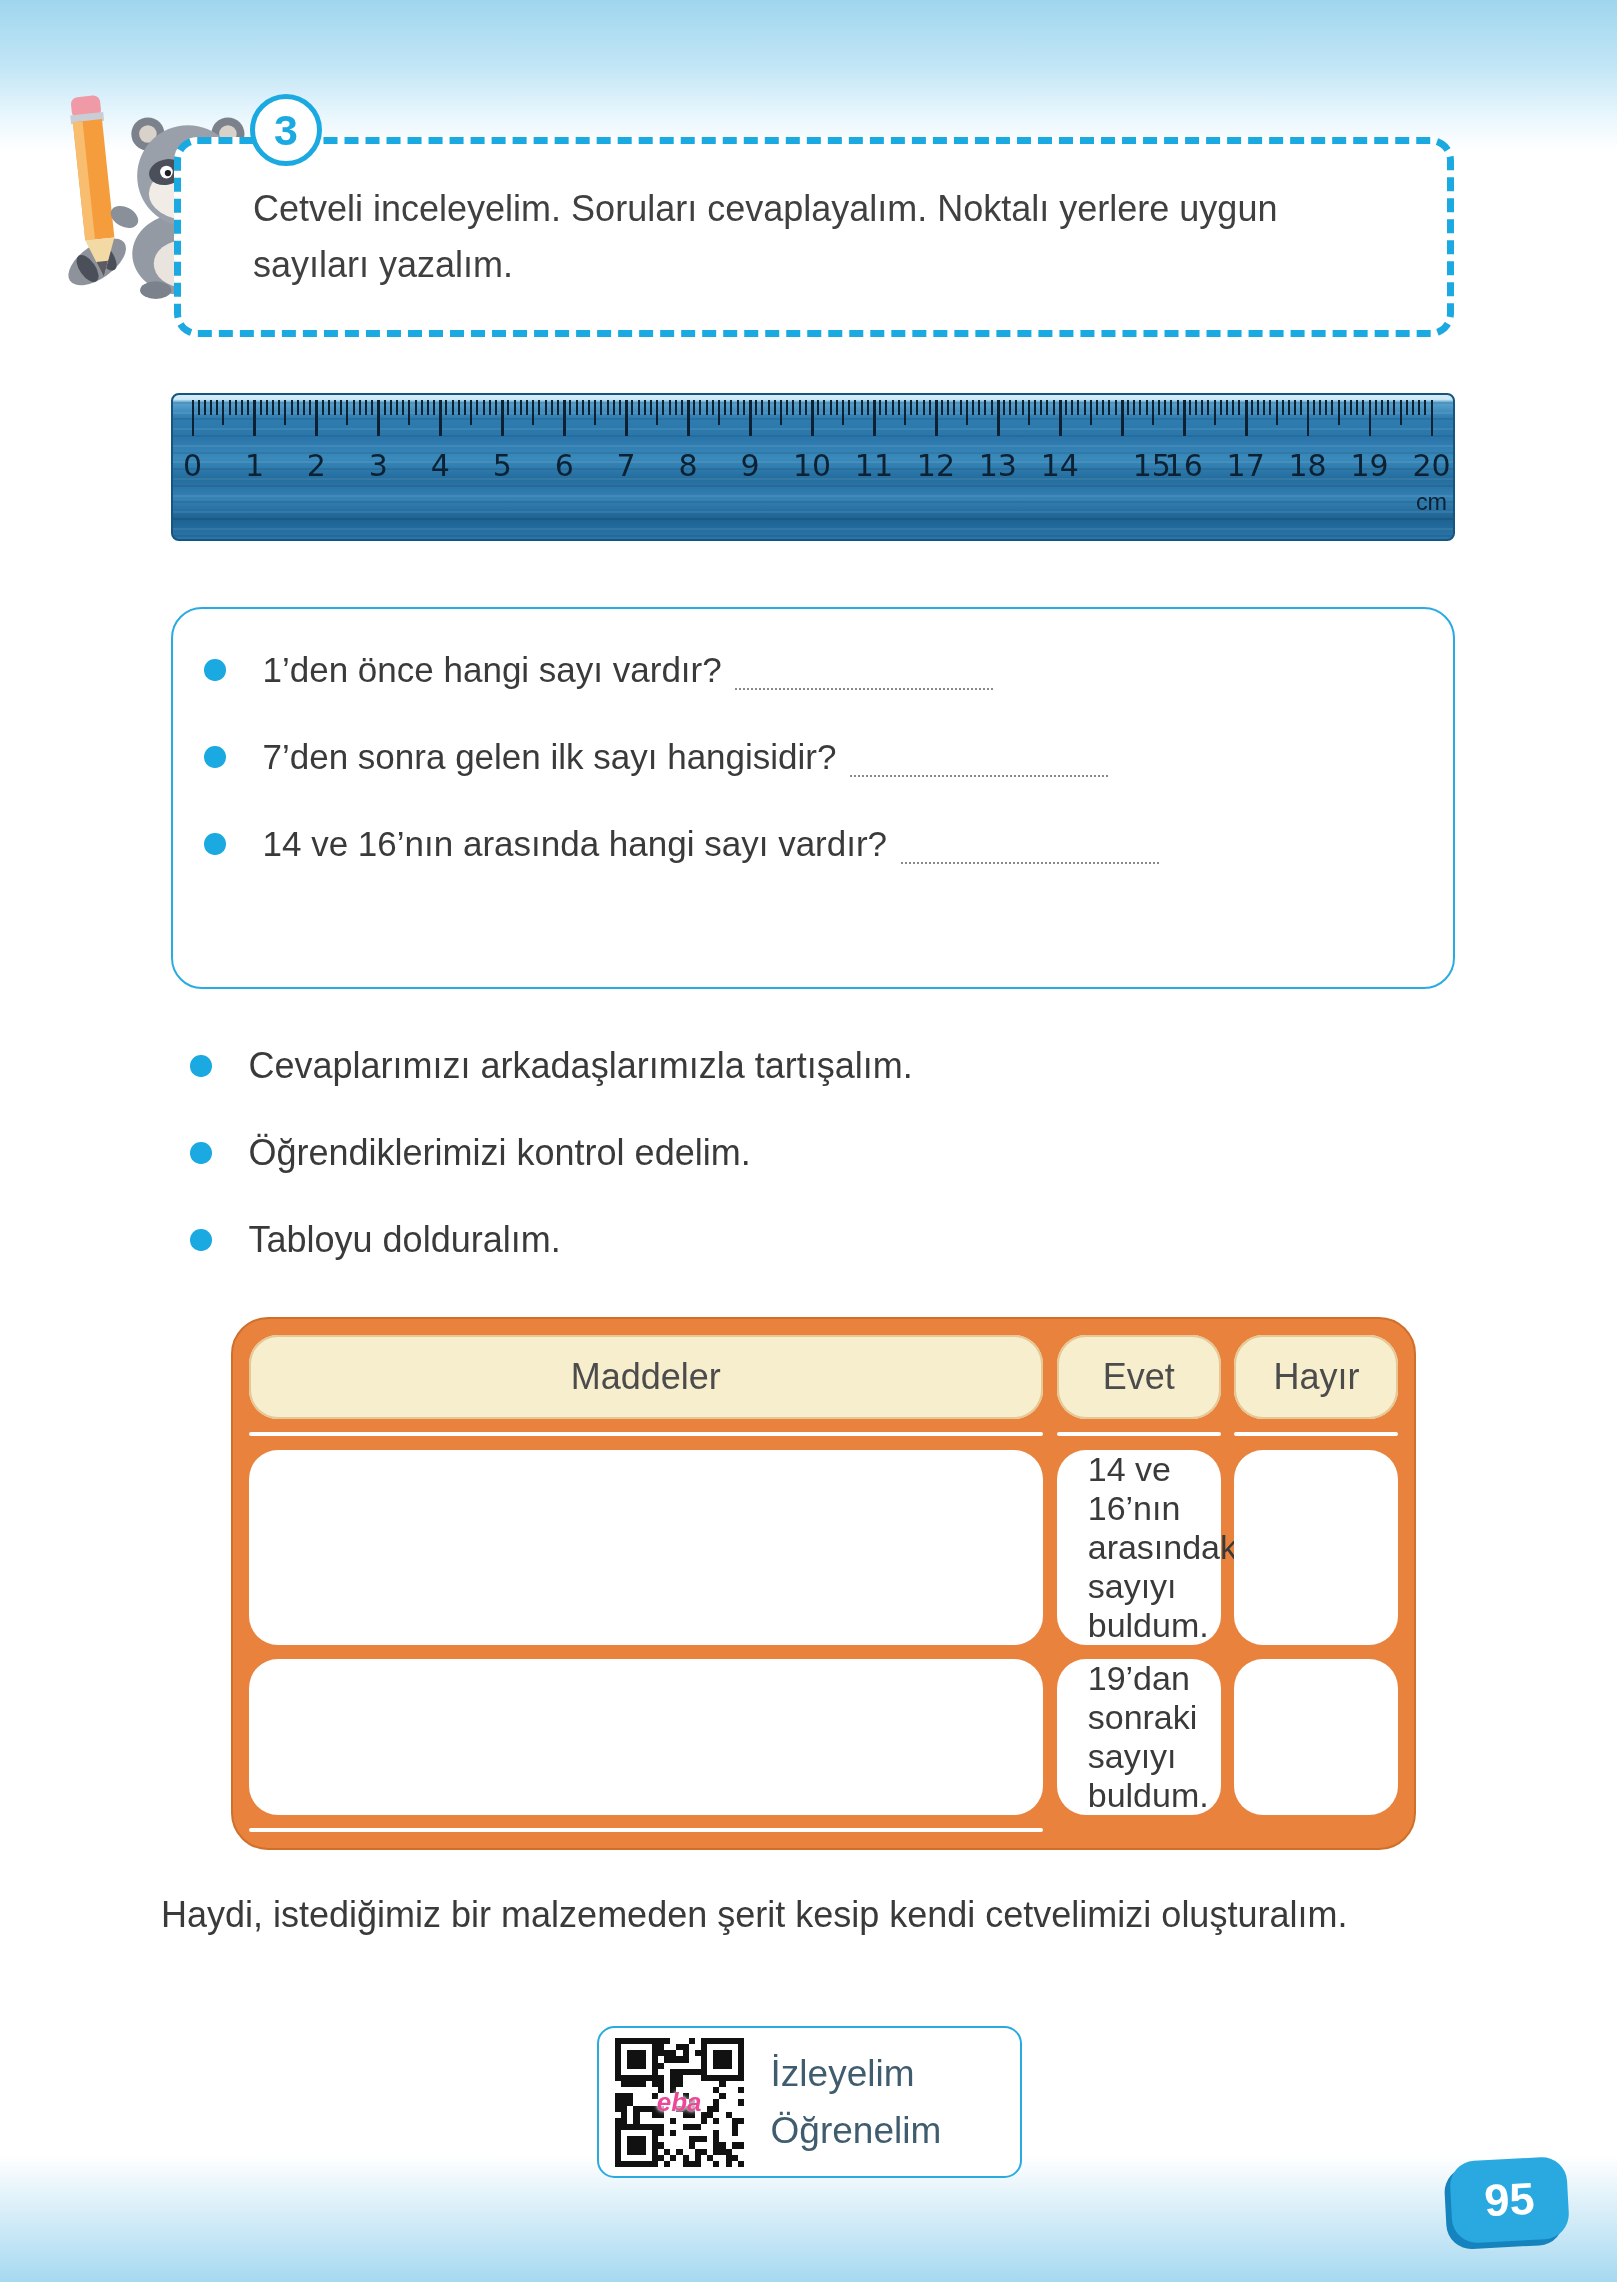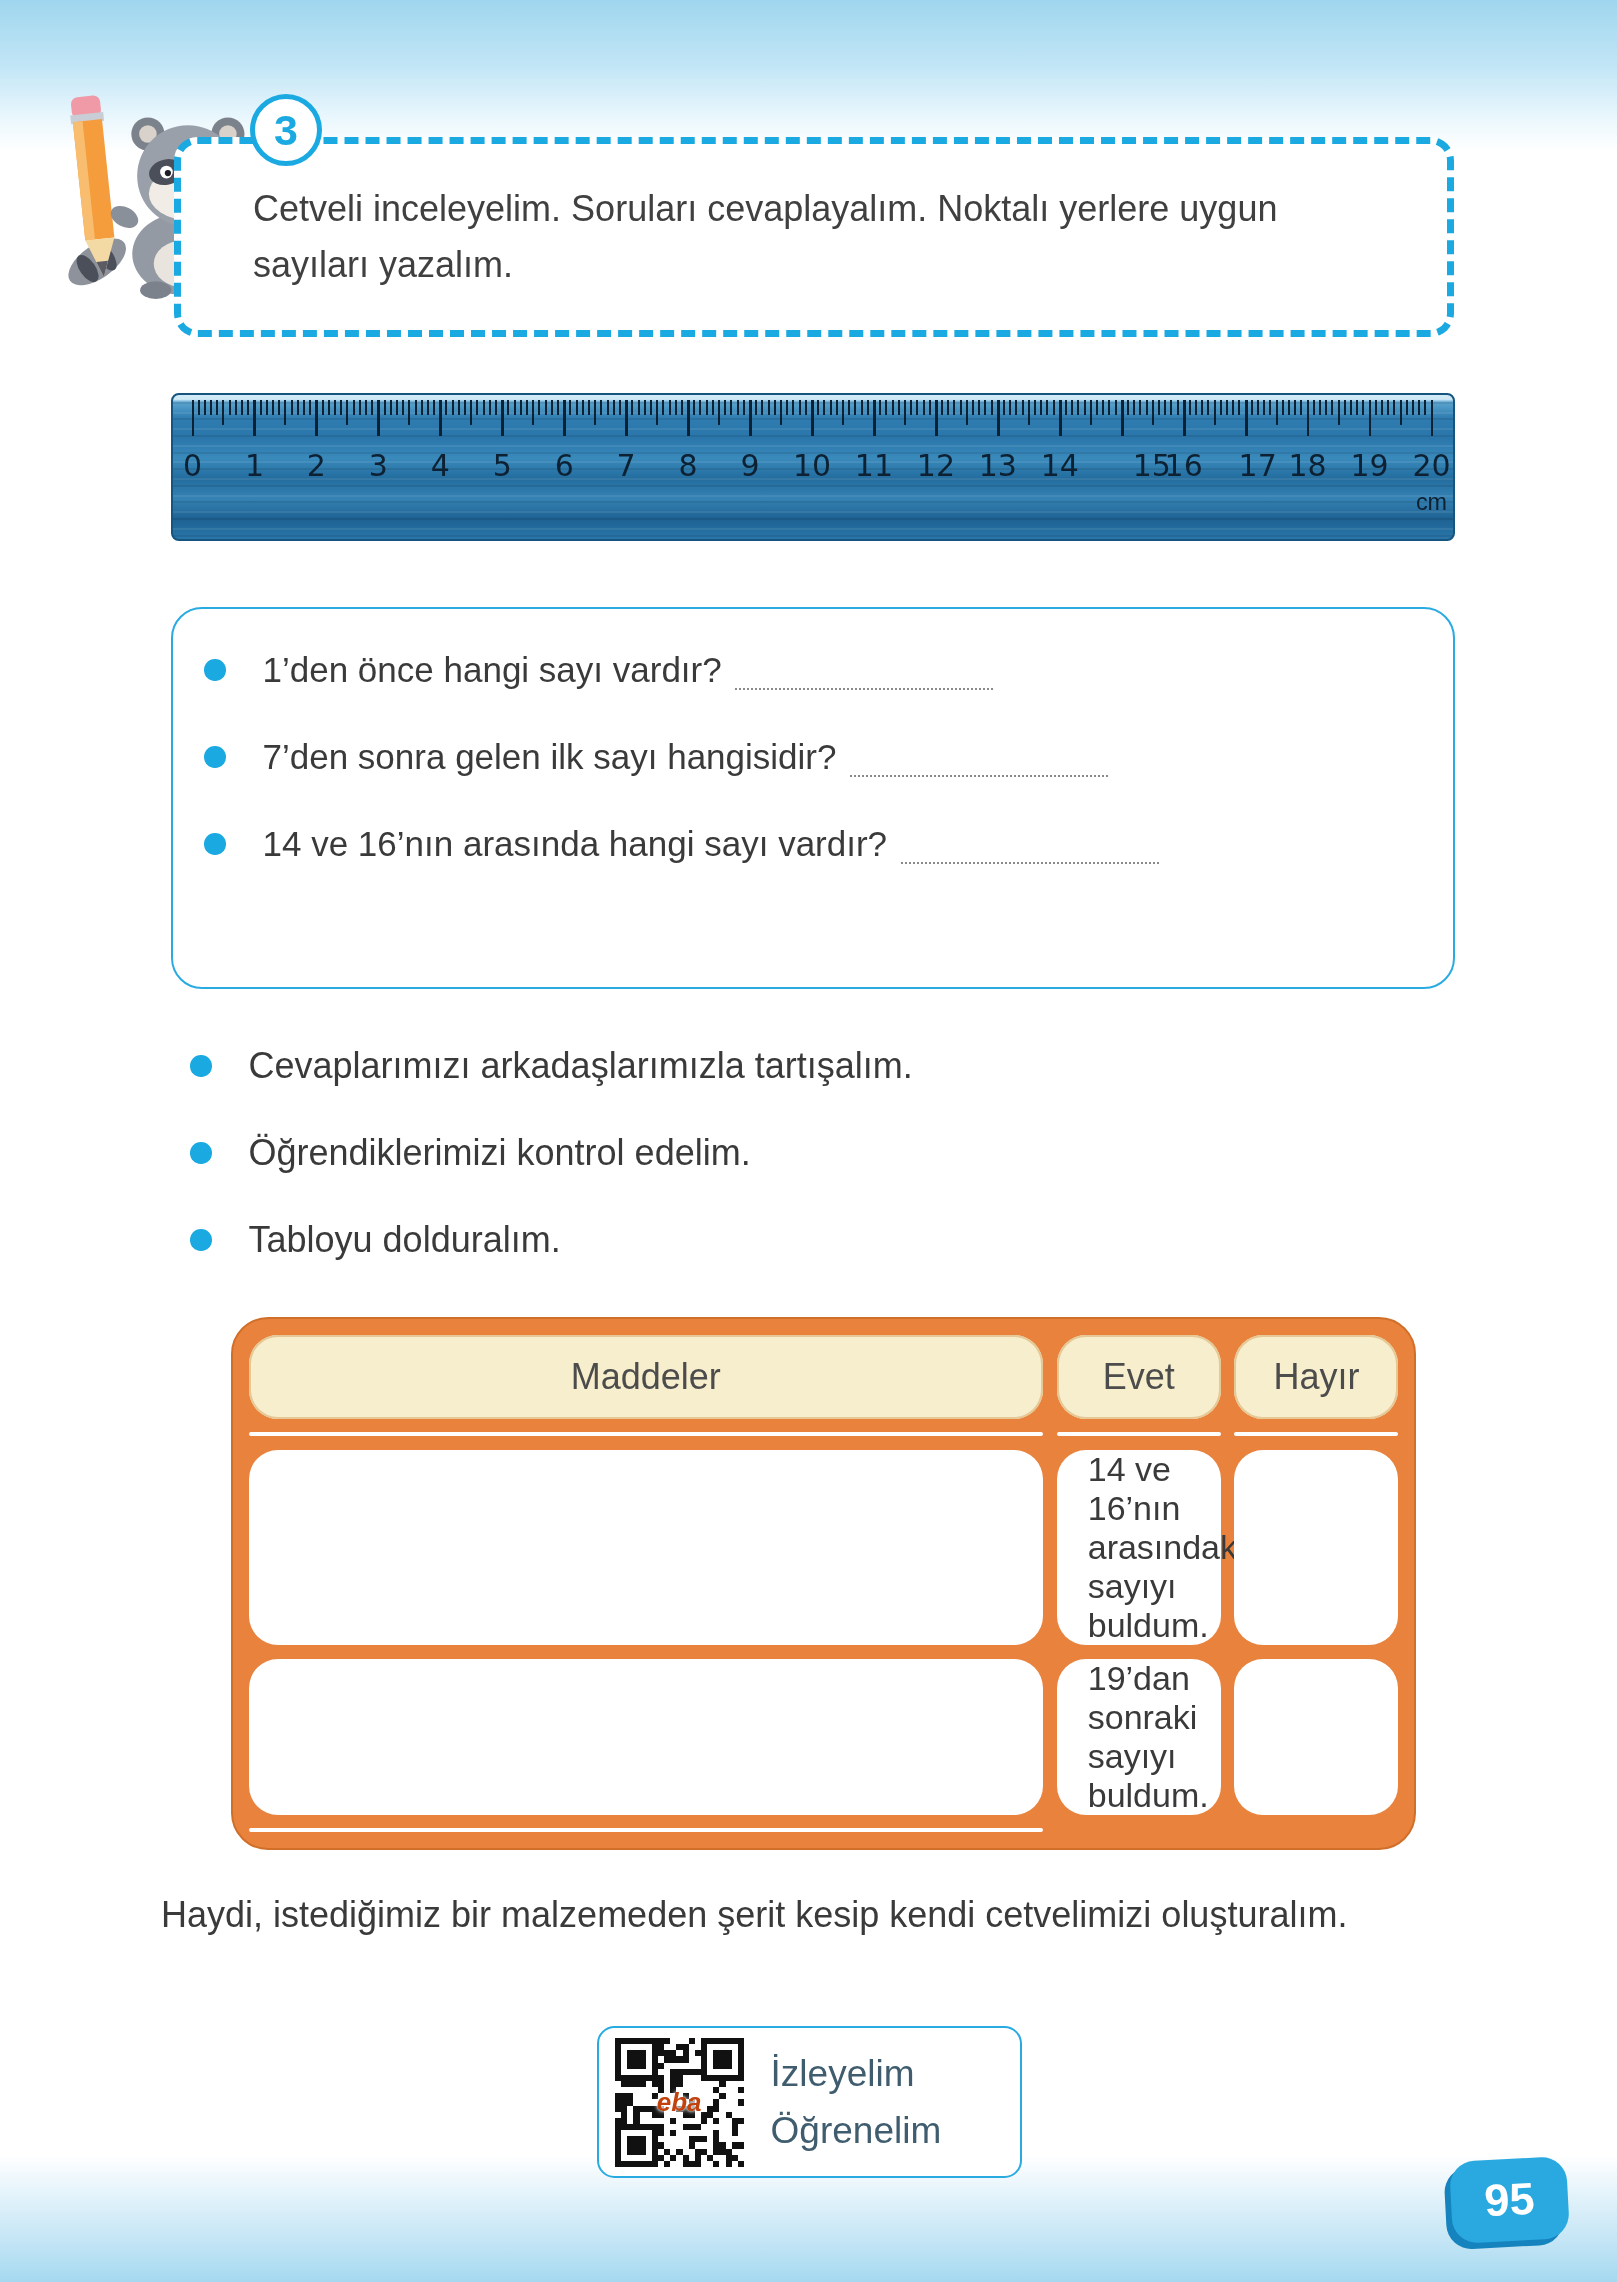--- a/index.html
+++ b/index.html
@@ -71,21 +71,21 @@
   
   .footer-sentence{position:absolute;left:161px;top:1894px;width:1326px;font-size:36px;color:#3a3a3a;}
 
   
   .qr-box{position:absolute;left:597px;top:2026px;width:425px;height:152px;box-sizing:border-box;
     background:#ffffff;border:2.9px solid #29abe2;border-radius:17.6px;
     display:flex;align-items:center;padding:9.8px 15.6px;gap:27px;}
   .qr-code{position:relative;width:129px;height:129px;flex:0 0 auto;background:#ffffff;}
   .qr-pattern{position:absolute;inset:0;}
   .qr-eba{position:absolute;left:50%;top:50%;transform:translate(-50%,-50%);
-    color:#c2410c;font-size:26px;font-style:italic;font-weight:bold;
+    color:#ec4899;font-size:26px;font-style:italic;font-weight:bold;
     text-shadow:0 0 2.9px #ffffff,0 0 4.9px #ffffff;}
   .qr-label{font-size:37px;color:#3f5d6e;line-height:1.55;}
 
   
   .page-badge{position:absolute;left:1451px;top:2159px;width:117px;height:82px;
     background:#2aa9e0;border-radius:25px;transform:rotate(-3deg);
     box-shadow:-5.9px 5.9px 0 #1583bd;
     display:flex;align-items:center;justify-content:center;
     color:#ffffff;font-size:45px;font-weight:bold;z-index:4;}
 </style>
@@ -362,21 +362,21 @@
       <div class="ruler-num" style="left: 35%;">7</div>
       <div class="ruler-num" style="left: 40%;">8</div>
       <div class="ruler-num" style="left: 45%;">9</div>
       <div class="ruler-num" style="left: 50%;">10</div>
       <div class="ruler-num" style="left: 55%;">11</div>
       <div class="ruler-num" style="left: 60%;">12</div>
       <div class="ruler-num" style="left: 65%;">13</div>
       <div class="ruler-num" style="left: 70%;">14</div>
       <div class="ruler-num" style="left: 75%; margin-left: 30px;">15</div>
       <div class="ruler-num" style="left: 80%;">16</div>
-      <div class="ruler-num" style="left: 85%; margin-left: 12px;">17</div>
+      <div class="ruler-num" style="left: 85%;">17</div>
       <div class="ruler-num" style="left: 90%;">18</div>
       <div class="ruler-num" style="left: 95%;">19</div>
       <div class="ruler-num" style="left: 100%;">20</div>
     </div>
 </div>
 
 <div class="questions-box">
   <div class="q-row">
     <span class="bullet"></span>
     <span class="q-text">1’den önce hangi sayı vardır?</span>

